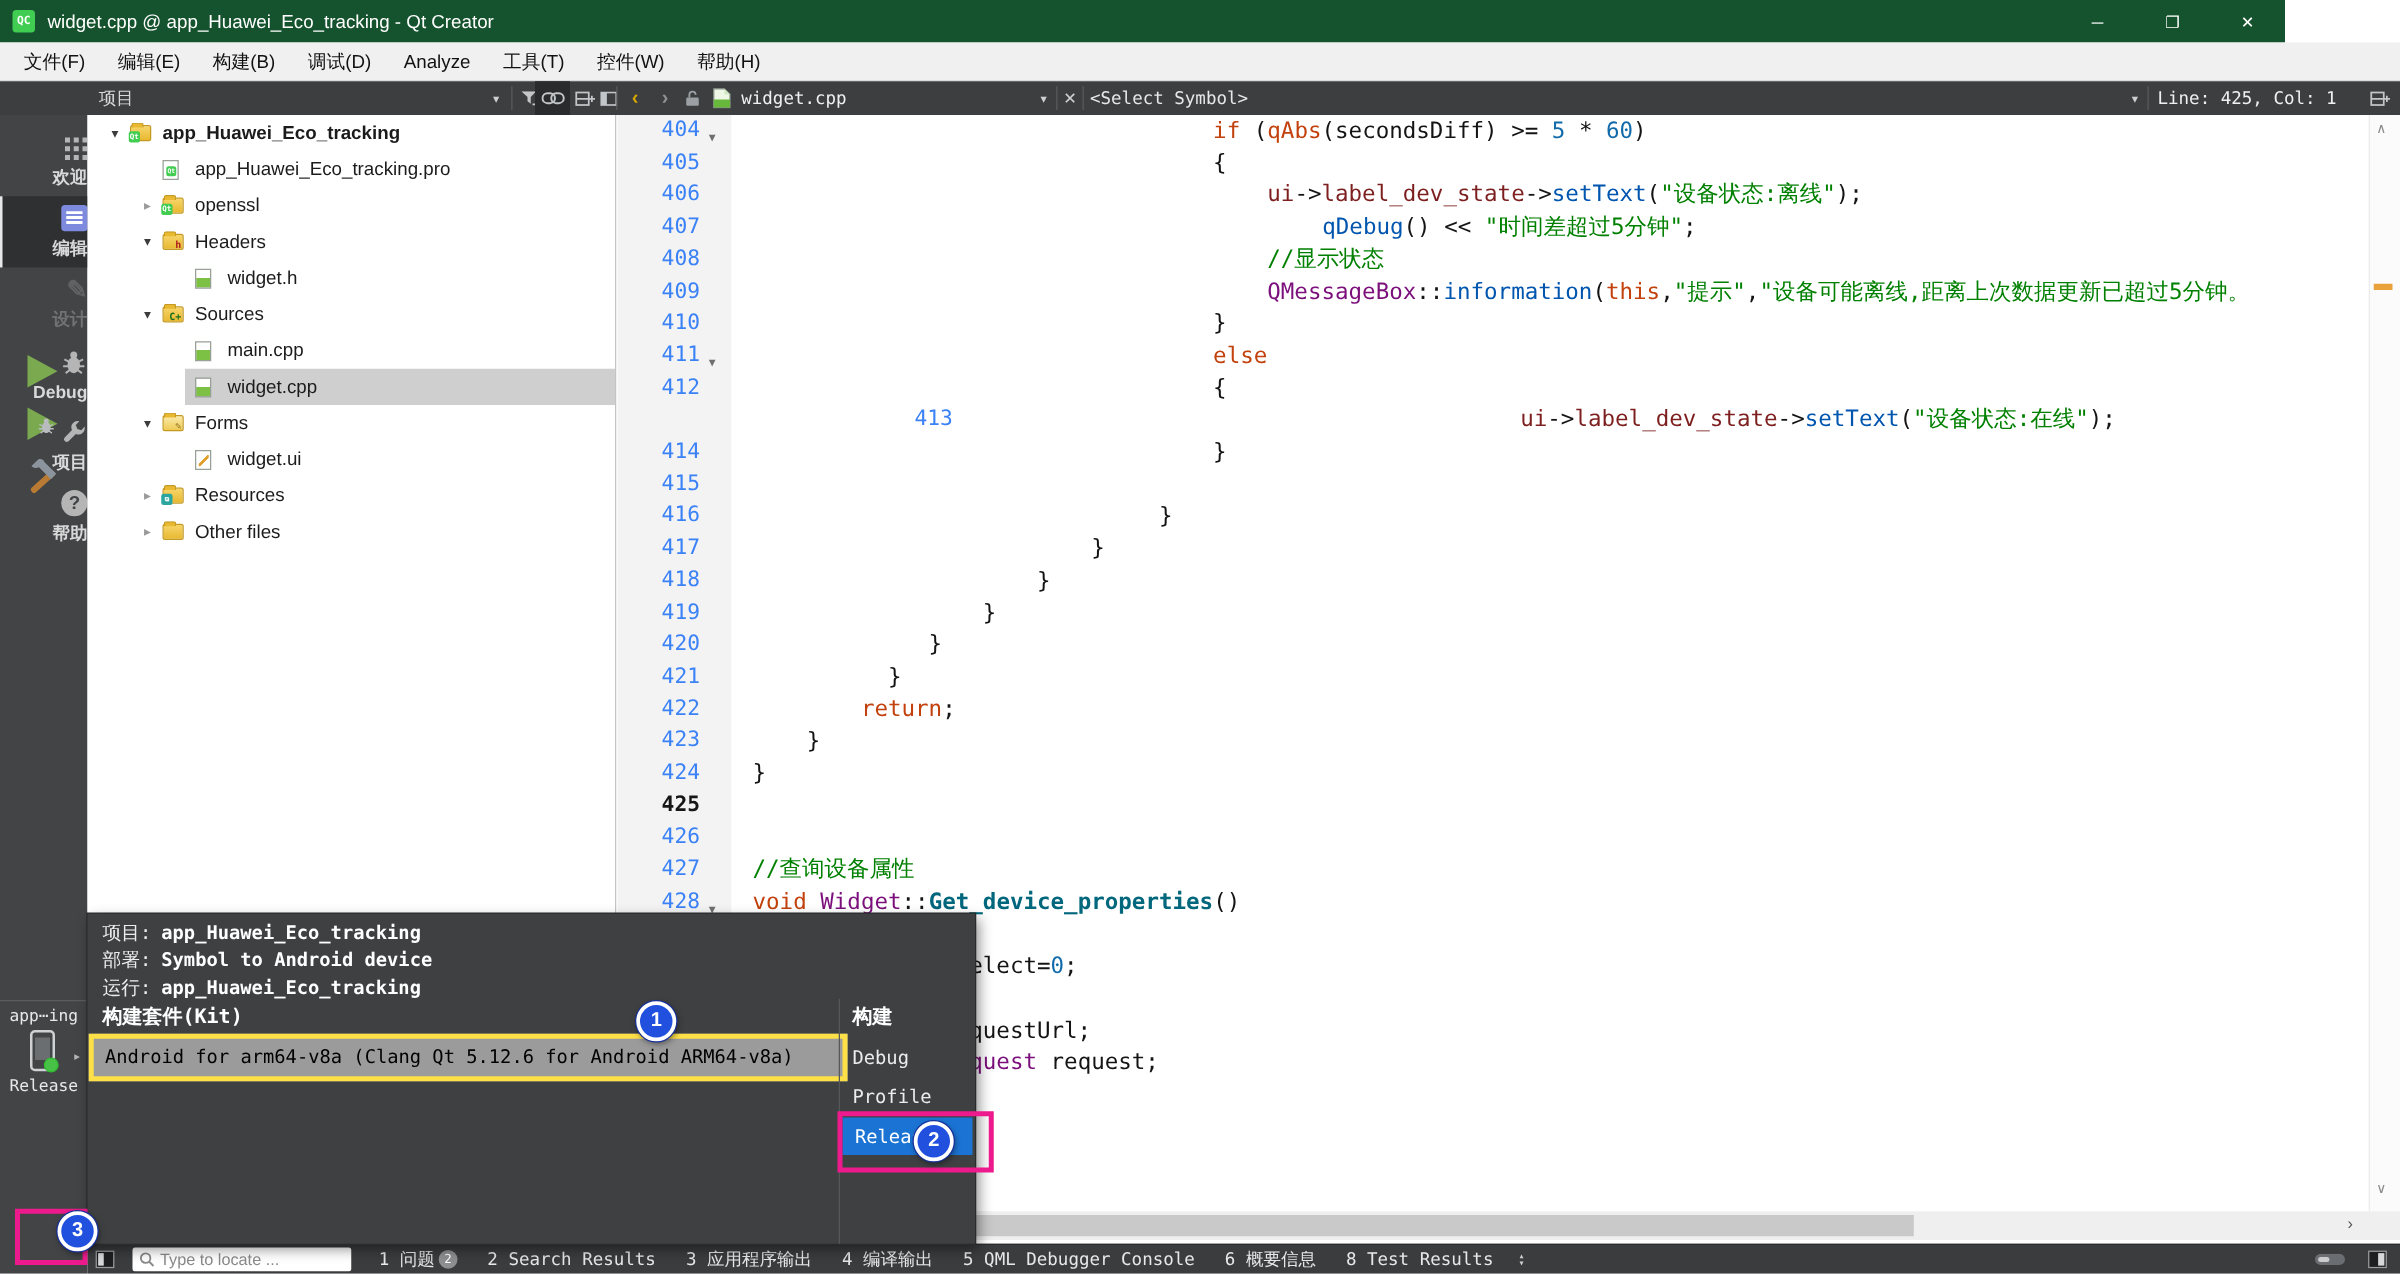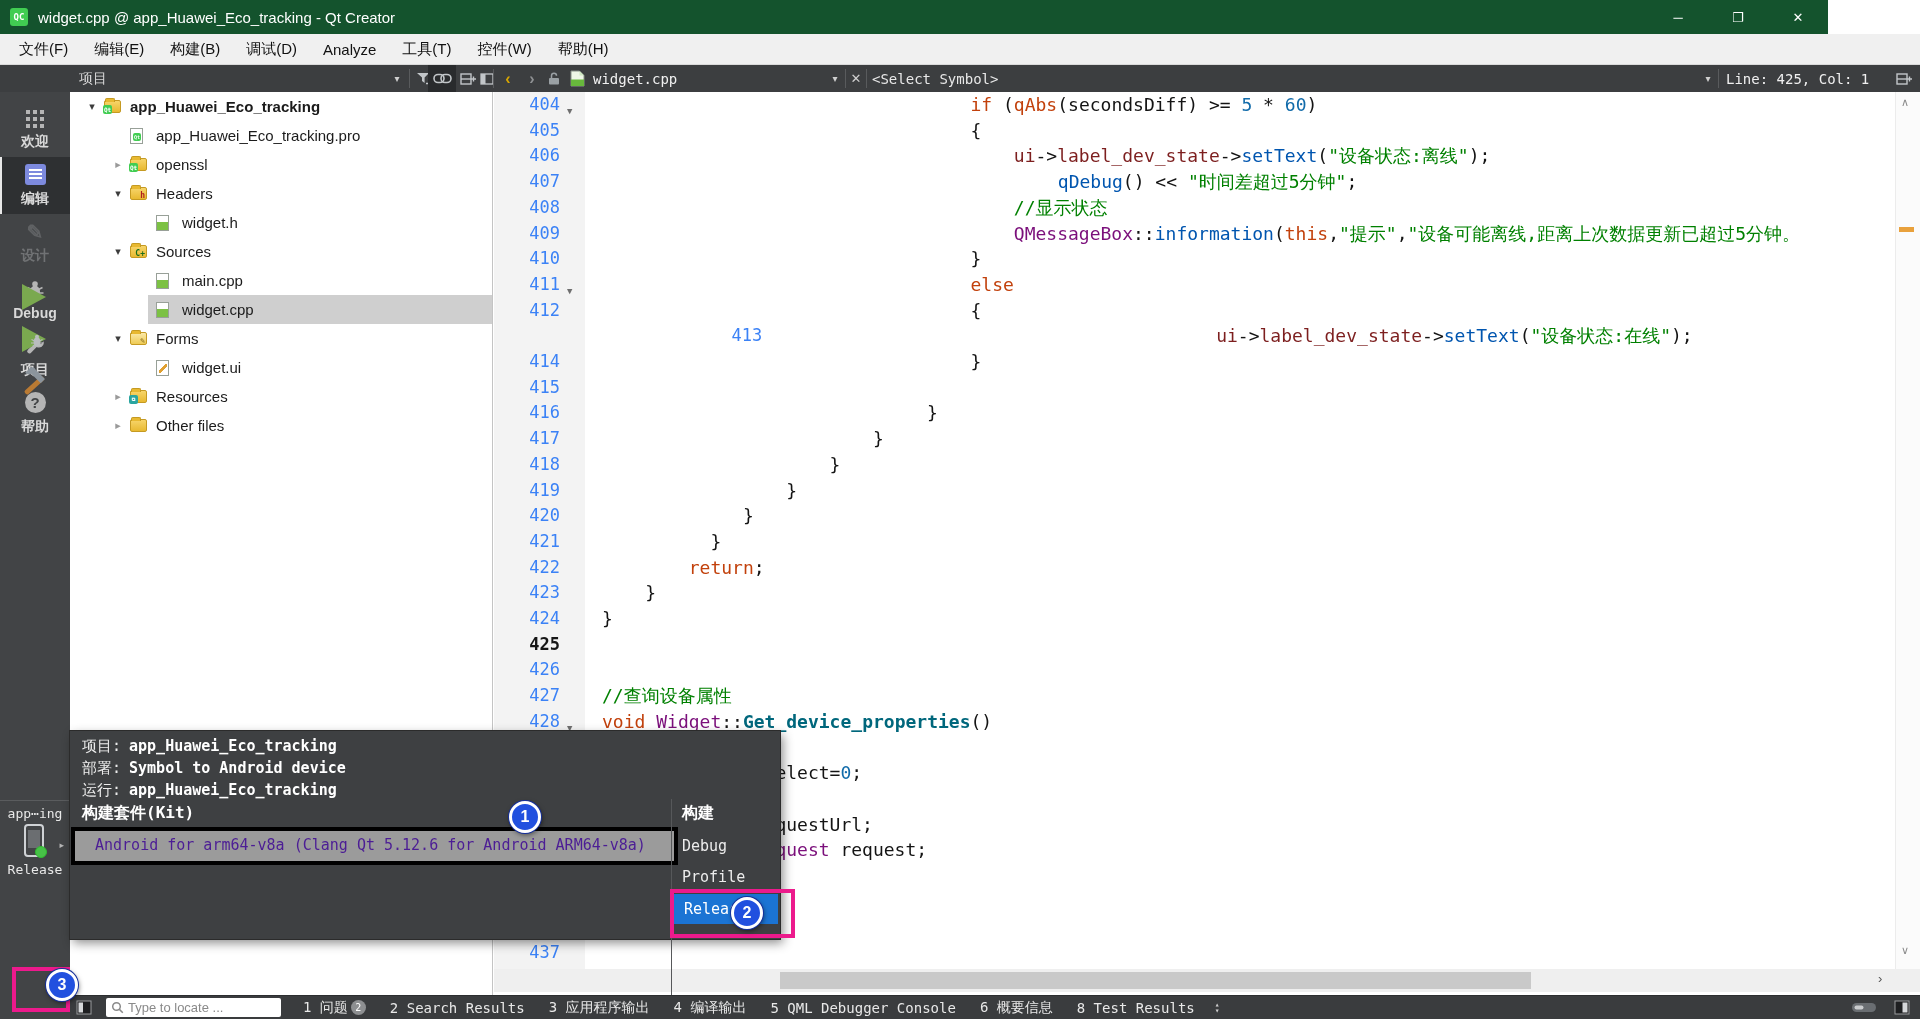--- a/index.html
+++ b/index.html
@@ -22,21 +22,21 @@
   #toprow .sepv{position:absolute;top:4px;width:1px;height:19px;background:#595b5d}
   .tr-item{position:absolute;top:0;height:27px;display:flex;align-items:center;font-size:14px;white-space:nowrap}
   .caret{font-size:10px;color:#cfcfcf}
   .ico-btn{position:absolute;top:0;height:27px;display:flex;align-items:center;justify-content:center}
   .ico-pressed{background:#292b2d}
   .mono{font-family:"DejaVu Sans Mono",monospace}
 
   
   #sidebar{position:absolute;left:0;top:92px;width:70px;height:927px;background:#424446}
   #modes{position:absolute;left:0;top:8px;width:70px}
-  .mode{height:57px;display:flex;flex-direction:column;align-items:center;justify-content:center;gap:4px;color:#d9d9d9;font-size:14px;font-weight:bold;position:relative}
+  .mode{height:57px;display:flex;flex-direction:column;align-items:flex-end;justify-content:center;gap:4px;color:#d9d9d9;font-size:14px;font-weight:bold;position:relative}
   .mode.selected{background:#2e3032}
   .mode.selected::before{content:"";position:absolute;left:0;top:0;bottom:0;width:2px;background:#e8e8e8}
   .mode.disabled{color:#707274}
   .mico{height:22px;display:flex;align-items:center;justify-content:center}
   .ic-grid{width:4px;height:4px;background:#b5b5b5;box-shadow:7px 0 #b5b5b5,14px 0 #b5b5b5,0 7px #b5b5b5,7px 7px #b5b5b5,14px 7px #b5b5b5,0 14px #b5b5b5,7px 14px #b5b5b5,14px 14px #b5b5b5;margin:-12px 14px 0 0}
   .ic-edit{width:21px;height:21px;border-radius:3px;background:#7d8ade;display:flex;align-items:center;justify-content:center}
   .ic-edit i{display:block;width:13px;height:11px;background:repeating-linear-gradient(#fff 0 2px,transparent 2px 4px)}
   .ic-pencil{font-size:20px;color:#606264;font-style:normal}
   .ic-help{width:21px;height:21px;border-radius:50%;background:#b5b5b5;color:#424446;font:bold 15px "Liberation Sans",sans-serif;display:flex;align-items:center;justify-content:center}
 
@@ -104,25 +104,25 @@
   #sb-toggle{margin-left:6px;flex:none;display:flex}
   #locate-box{margin-left:14px;width:175px;height:19px;background:#fff;border-radius:2px;display:flex;align-items:center;padding:0 5px;gap:4px;flex:none}
   #locate-box span{color:#8a8a8a;font-size:13px;font-family:"Liberation Sans",sans-serif;white-space:nowrap}
   #sb-items{display:flex;align-items:center;margin-left:22px;gap:24px;white-space:nowrap}
   .sb-item{display:flex;align-items:center;gap:3px}
   .sb-badge{width:15px;height:15px;border-radius:50%;background:#8d8f91;color:#fff;font-size:10px;display:flex;align-items:center;justify-content:center}
   #sb-sort{margin-left:20px;display:flex;flex-direction:column;line-height:6px;font-size:8px;color:#cfcfcf}
   #sb-right{margin-left:auto;margin-right:10px;display:flex;align-items:center;gap:18px}
 
   
-  #popup{position:absolute;left:70px;top:731px;width:710px;height:208px;background:#3e4042;box-shadow:0 0 0 1px #2b2b2b,3px 4px 10px rgba(0,0,0,.45);color:#ececec;font-family:"DejaVu Sans Mono",monospace;z-index:50}
+  #popup{position:absolute;left:70px;top:731px;width:710px;height:264px;background:#3e4042;box-shadow:0 0 0 1px #2b2b2b,3px 4px 10px rgba(0,0,0,.45);color:#ececec;font-family:"DejaVu Sans Mono",monospace;z-index:50}
   .pinfo{position:absolute;left:12px;height:22px;display:flex;align-items:center;font-size:15px;white-space:nowrap}
   .pinfo b{margin-left:8px;font-weight:bold;color:#fff}
   .phead{position:absolute;font-size:16px;font-weight:bold;color:#fff;white-space:nowrap}
-  #kit-sel-box{position:absolute;left:1px;top:96px;width:607px;height:38px;border:4px solid #000000;background:#9b9b9b;color:#4c1d95;font-size:15px;line-height:29px;padding-left:20px;white-space:nowrap;overflow:hidden}
+  #kit-sel-box{position:absolute;left:1px;top:96px;width:607px;height:38px;border:4px solid #fde047;background:#9b9b9b;color:#000000;font-size:15px;line-height:29px;padding-left:9px;white-space:nowrap;overflow:hidden}
   #kit-row-1{position:absolute;left:5px;top:142px;height:29px;line-height:29px;padding-left:9px;font-size:15px;color:#f2f2f2;white-space:nowrap}
   #pdivider{position:absolute;left:601px;top:68px;width:1px;height:196px;background:#56585a}
   .b-row{position:absolute;left:602px;width:108px;height:30px;line-height:30px;padding-left:10px;font-size:15px;white-space:nowrap}
   #build-row-2{left:604px;width:104px;background:#1b74d4;color:#fff}
 
   
   #release-box{position:absolute;left:670px;top:889px;width:125px;height:49px;border:4px solid #ec1a8c;z-index:60}
   #hammer-box{position:absolute;left:12px;top:967px;width:58px;height:45px;border:4px solid #ec1a8c;z-index:60}
   .annot{position:absolute;width:32px;height:32px;border-radius:50%;background:#2150df;border:3px solid #fff;box-shadow:0 0 0 1px #16309c,1px 2px 5px rgba(0,0,0,.5);color:#fff;font:bold 16px "Liberation Sans",sans-serif;display:flex;align-items:center;justify-content:center;z-index:70}
   #annot-1{left:509px;top:801px}

